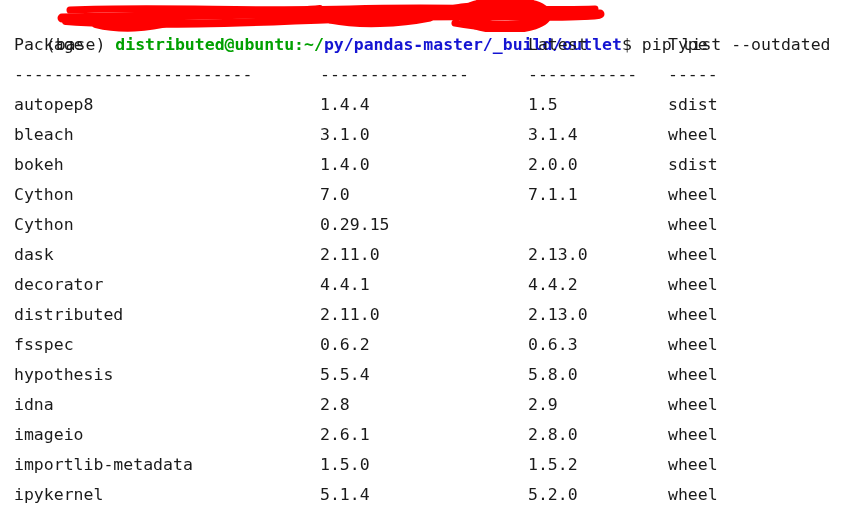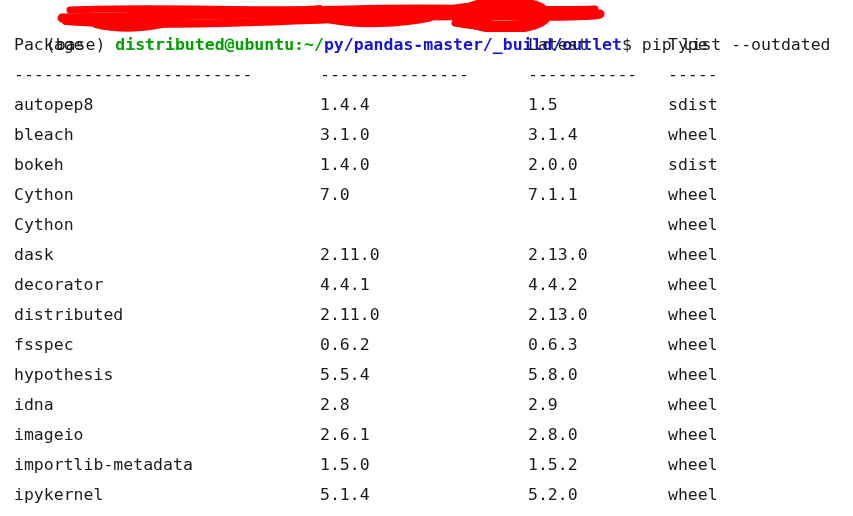--- a/index.html
+++ b/index.html
@@ -107,21 +107,21 @@
     <span class="col c-ver">---------------</span>
     <span class="col c-lat">-----------</span>
     <span class="col c-typ">-----</span>
   </div>
 
   <div class="body-rows" id="rows-container">
       <div class="row"><span class="col c-pkg">autopep8</span><span class="col c-ver">1.4.4</span><span class="col c-lat">1.5</span><span class="col c-typ">sdist</span></div>
       <div class="row"><span class="col c-pkg">bleach</span><span class="col c-ver">3.1.0</span><span class="col c-lat">3.1.4</span><span class="col c-typ">wheel</span></div>
       <div class="row"><span class="col c-pkg">bokeh</span><span class="col c-ver">1.4.0</span><span class="col c-lat">2.0.0</span><span class="col c-typ">sdist</span></div>
       <div class="row"><span class="col c-pkg">Cython</span><span class="col c-ver">7.0</span><span class="col c-lat">7.1.1</span><span class="col c-typ">wheel</span></div>
-      <div class="row"><span class="col c-pkg">Cython</span><span class="col c-typ">wheel</span></div>
+      <div class="row"><span class="col c-pkg">Cython</span><span class="col c-ver">0.29.15</span><span class="col c-typ">wheel</span></div>
       <div class="row"><span class="col c-pkg">dask</span><span class="col c-ver">2.11.0</span><span class="col c-lat">2.13.0</span><span class="col c-typ">wheel</span></div>
       <div class="row"><span class="col c-pkg">decorator</span><span class="col c-ver">4.4.1</span><span class="col c-lat">4.4.2</span><span class="col c-typ">wheel</span></div>
       <div class="row"><span class="col c-pkg">distributed</span><span class="col c-ver">2.11.0</span><span class="col c-lat">2.13.0</span><span class="col c-typ">wheel</span></div>
       <div class="row"><span class="col c-pkg">fsspec</span><span class="col c-ver">0.6.2</span><span class="col c-lat">0.6.3</span><span class="col c-typ">wheel</span></div>
       <div class="row"><span class="col c-pkg">hypothesis</span><span class="col c-ver">5.5.4</span><span class="col c-lat">5.8.0</span><span class="col c-typ">wheel</span></div>
       <div class="row"><span class="col c-pkg">idna</span><span class="col c-ver">2.8</span><span class="col c-lat">2.9</span><span class="col c-typ">wheel</span></div>
       <div class="row"><span class="col c-pkg">imageio</span><span class="col c-ver">2.6.1</span><span class="col c-lat">2.8.0</span><span class="col c-typ">wheel</span></div>
       <div class="row"><span class="col c-pkg">importlib-metadata</span><span class="col c-ver">1.5.0</span><span class="col c-lat">1.5.2</span><span class="col c-typ">wheel</span></div>
       <div class="row"><span class="col c-pkg">ipykernel</span><span class="col c-ver">5.1.4</span><span class="col c-lat">5.2.0</span><span class="col c-typ">wheel</span></div>
     </div>

